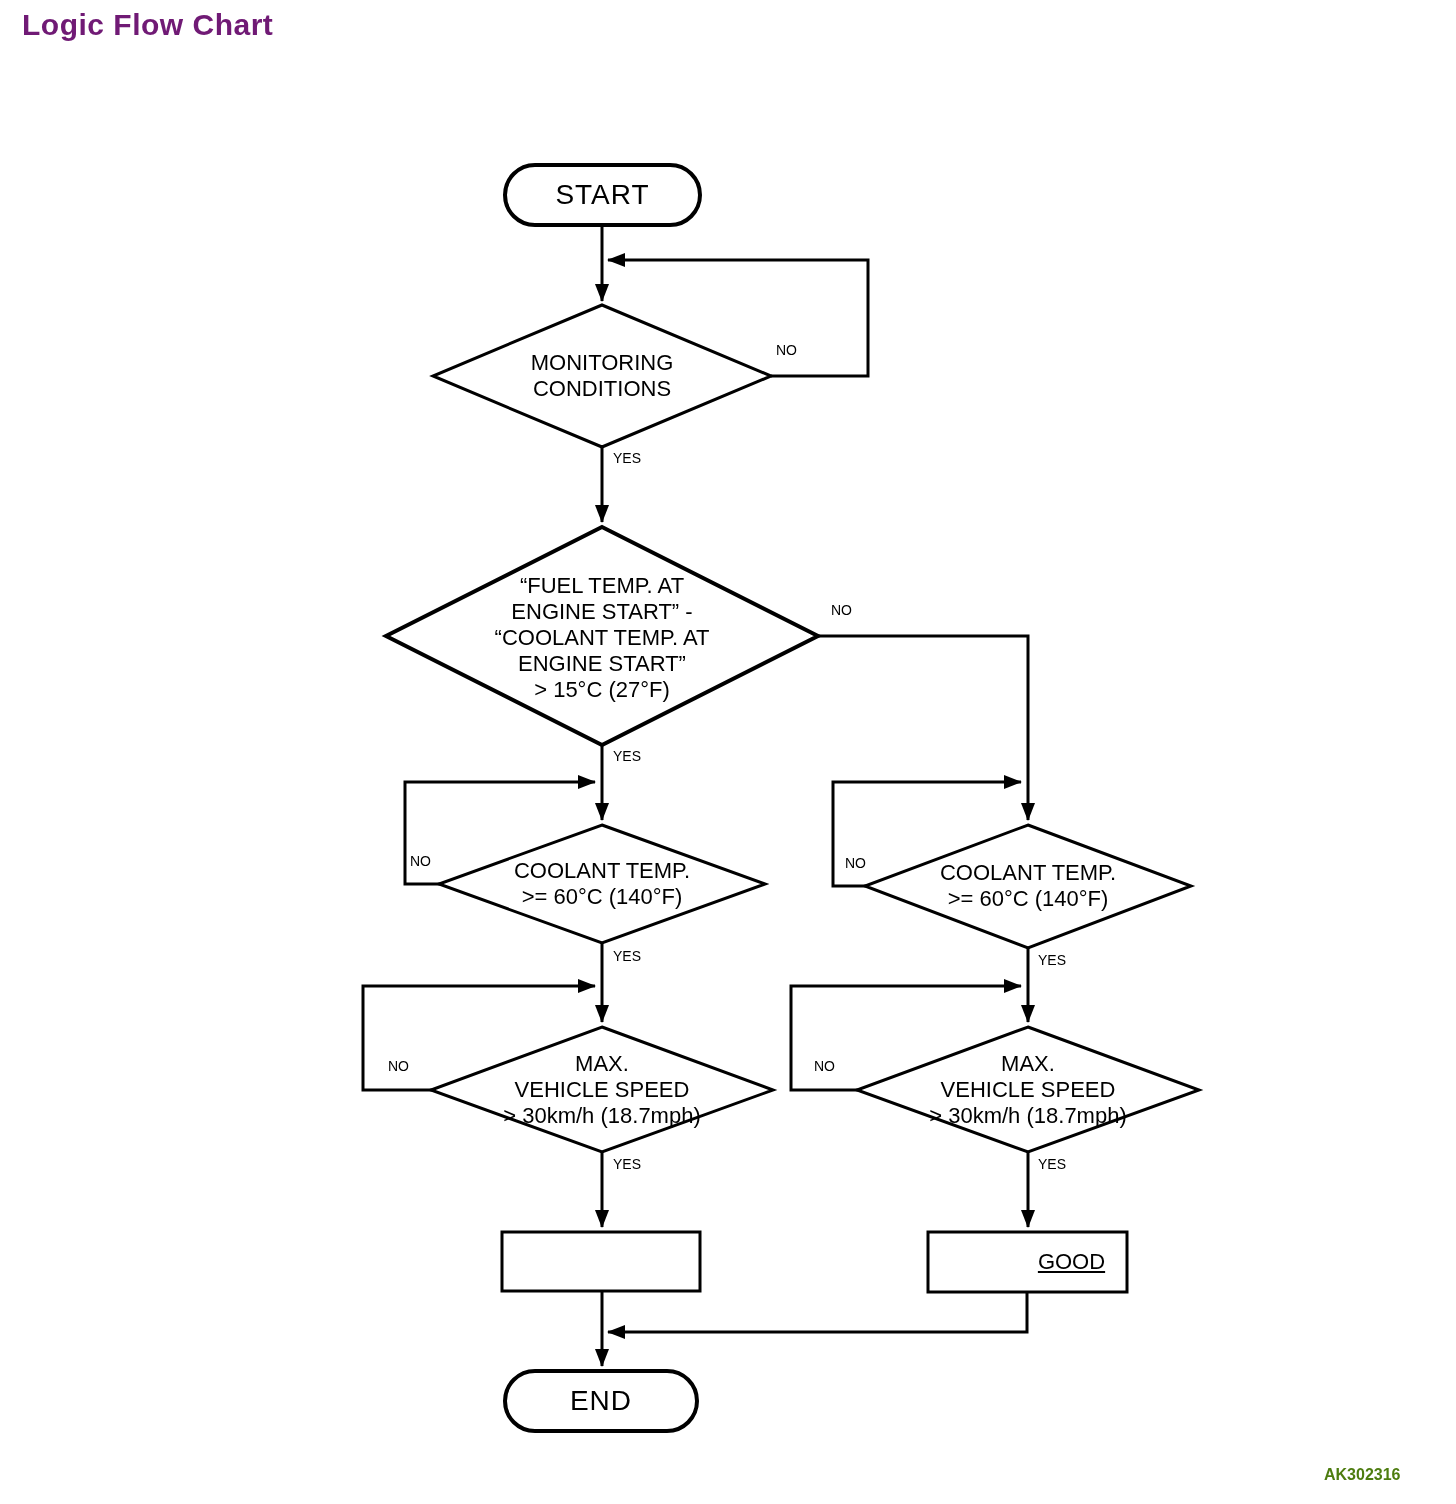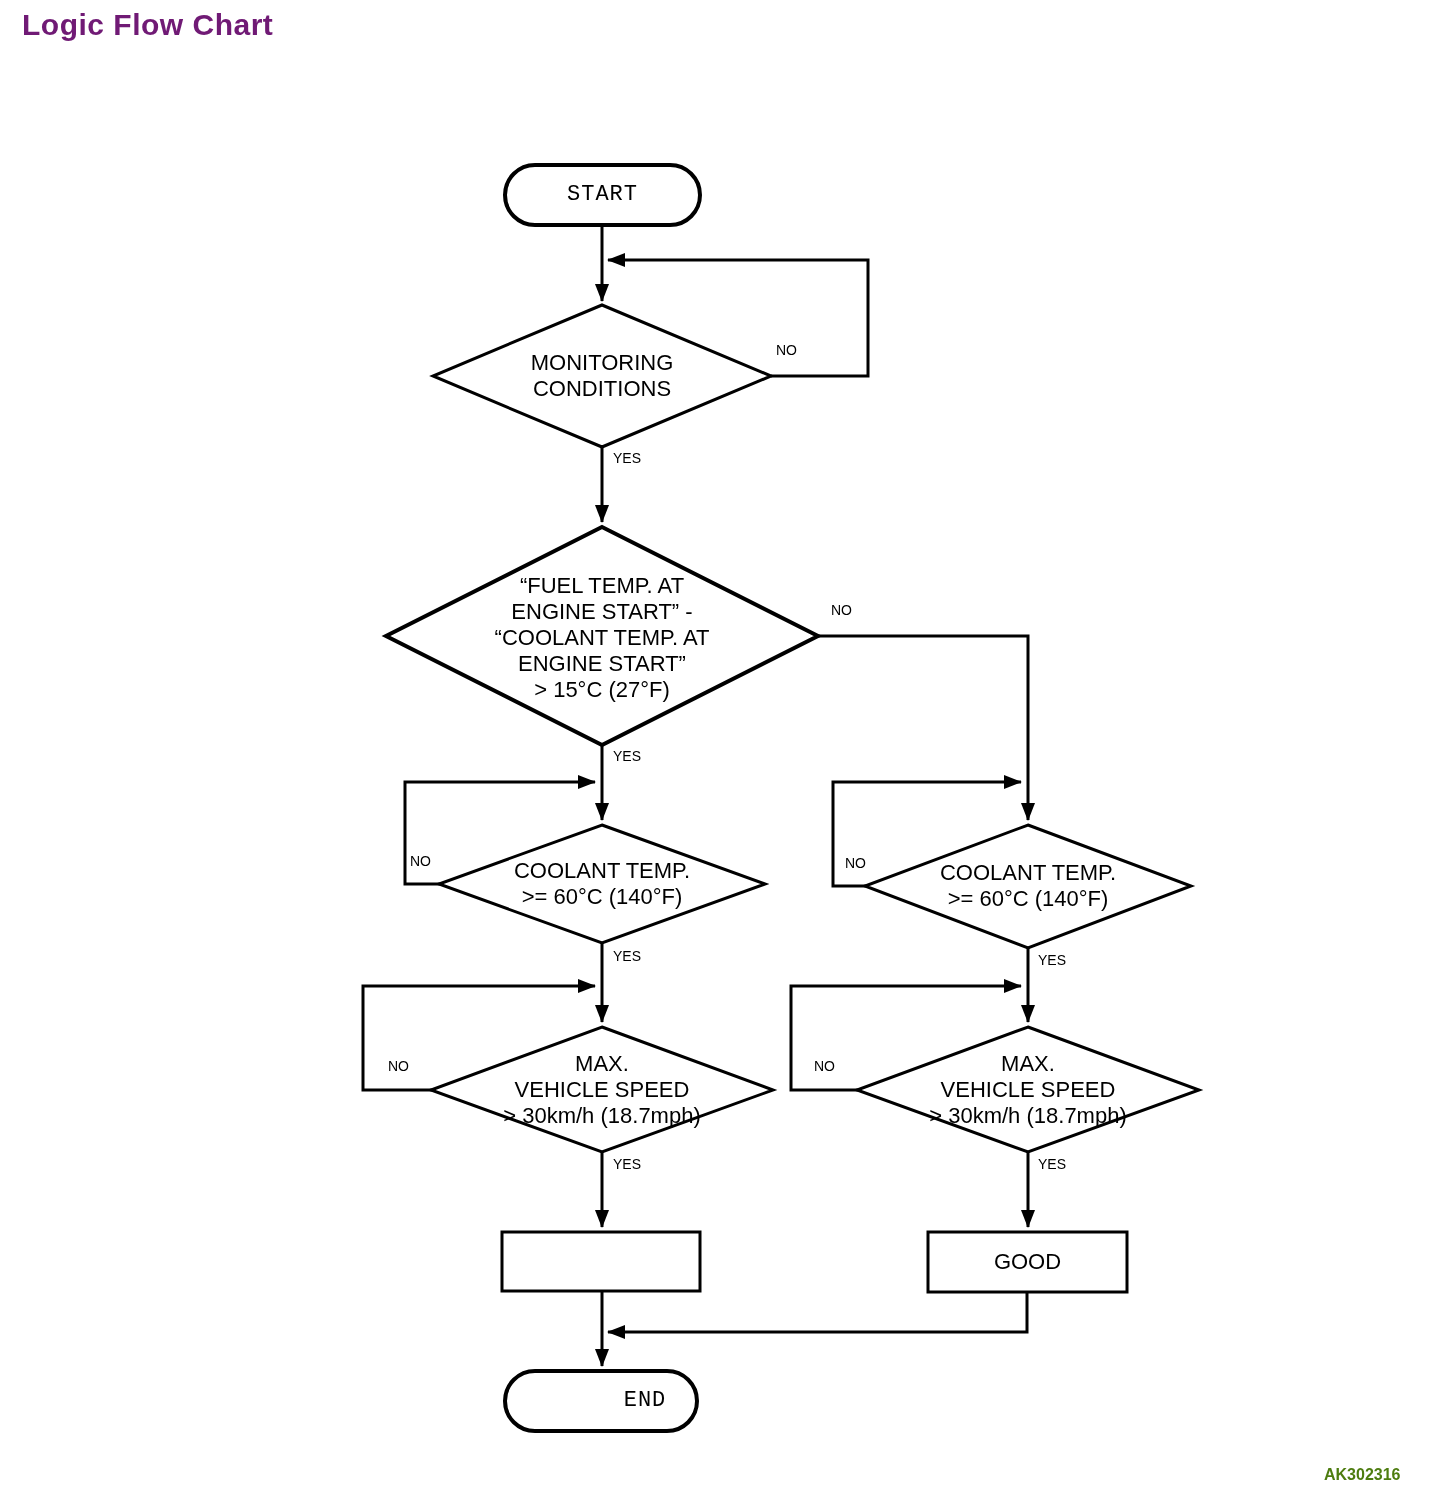--- a/index.html
+++ b/index.html
@@ -42,23 +42,22 @@
     display: flex;
     align-items: center;
     justify-content: center;
     text-align: center;
     white-space: pre-line;
     font-size: 22px;
     line-height: 26px;
     color: #000;
   }
   .terminal-label {
-    font-size: 22px;
+    font-size: 28px;
     letter-spacing: 1px;
-    font-family: Liberation Mono, monospace;
   }
   .edge-label {
     position: absolute;
     font-size: 14px;
     color: #000;
     white-space: nowrap;
   }
   .edge {
     fill: none;
     stroke: #000;
@@ -126,22 +125,22 @@
   <div class="node-label" style="left:462px; top:858px; width:280px; height:52px;">COOLANT TEMP.
 &gt;= 60°C (140°F)</div>
   <div class="node-label" style="left:432px; top:1051px; width:340px; height:78px;">MAX.
 VEHICLE SPEED
 &gt; 30km/h (18.7mph)</div>
   <div class="node-label" style="left:888px; top:860px; width:280px; height:52px;">COOLANT TEMP.
 &gt;= 60°C (140°F)</div>
   <div class="node-label" style="left:858px; top:1051px; width:340px; height:78px;">MAX.
 VEHICLE SPEED
 &gt; 30km/h (18.7mph)</div>
-  <div class="node-label" style="left:928px; top:1232px; width:199px; height:60px;">GOOD</div>
-  <div class="node-label terminal-label" style="left:505px; top:1371px; width:192px; height:60px;padding-left:44px;">END</div>
+  <div class="node-label" style="left:972px; top:1232px; width:199px; height:60px;text-decoration:underline;">GOOD</div>
+  <div class="node-label terminal-label" style="left:505px; top:1371px; width:192px; height:60px;">END</div>
 
   <div class="edge-label" style="left:776px; top:342px;">NO</div>
   <div class="edge-label" style="left:613px; top:450px;">YES</div>
   <div class="edge-label" style="left:831px; top:602px;">NO</div>
   <div class="edge-label" style="left:613px; top:748px;">YES</div>
   <div class="edge-label" style="left:410px; top:853px;">NO</div>
   <div class="edge-label" style="left:613px; top:948px;">YES</div>
   <div class="edge-label" style="left:388px; top:1058px;">NO</div>
   <div class="edge-label" style="left:613px; top:1156px;">YES</div>
   <div class="edge-label" style="left:845px; top:855px;">NO</div>

